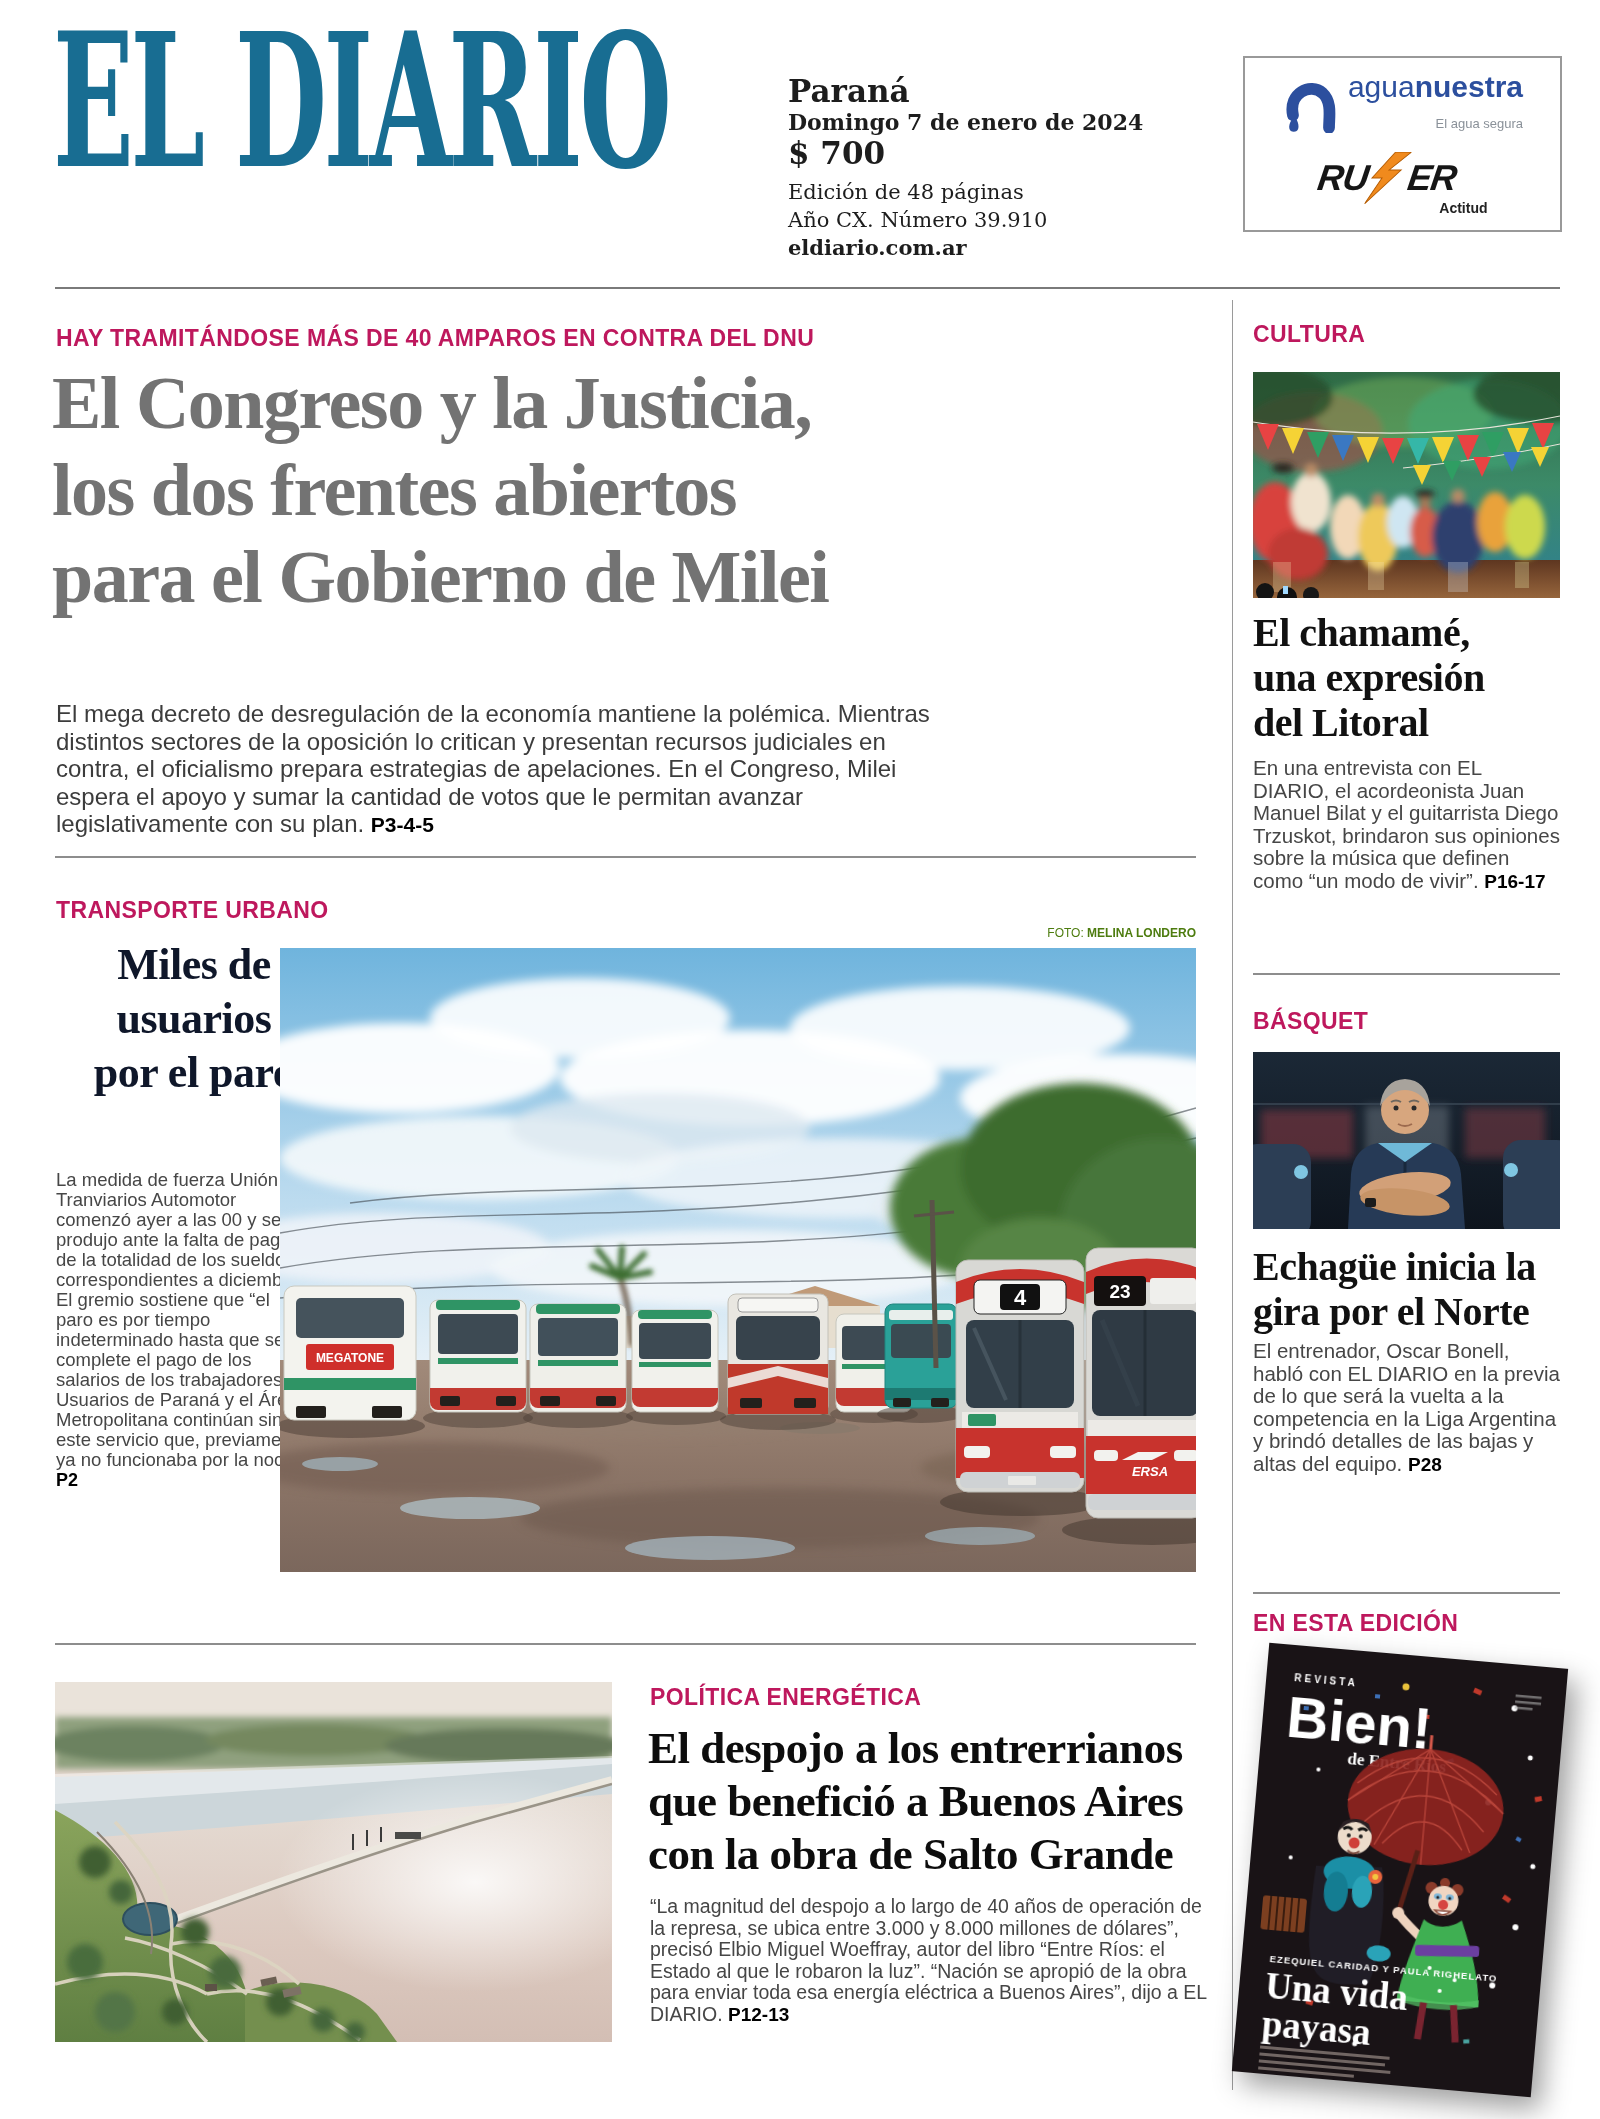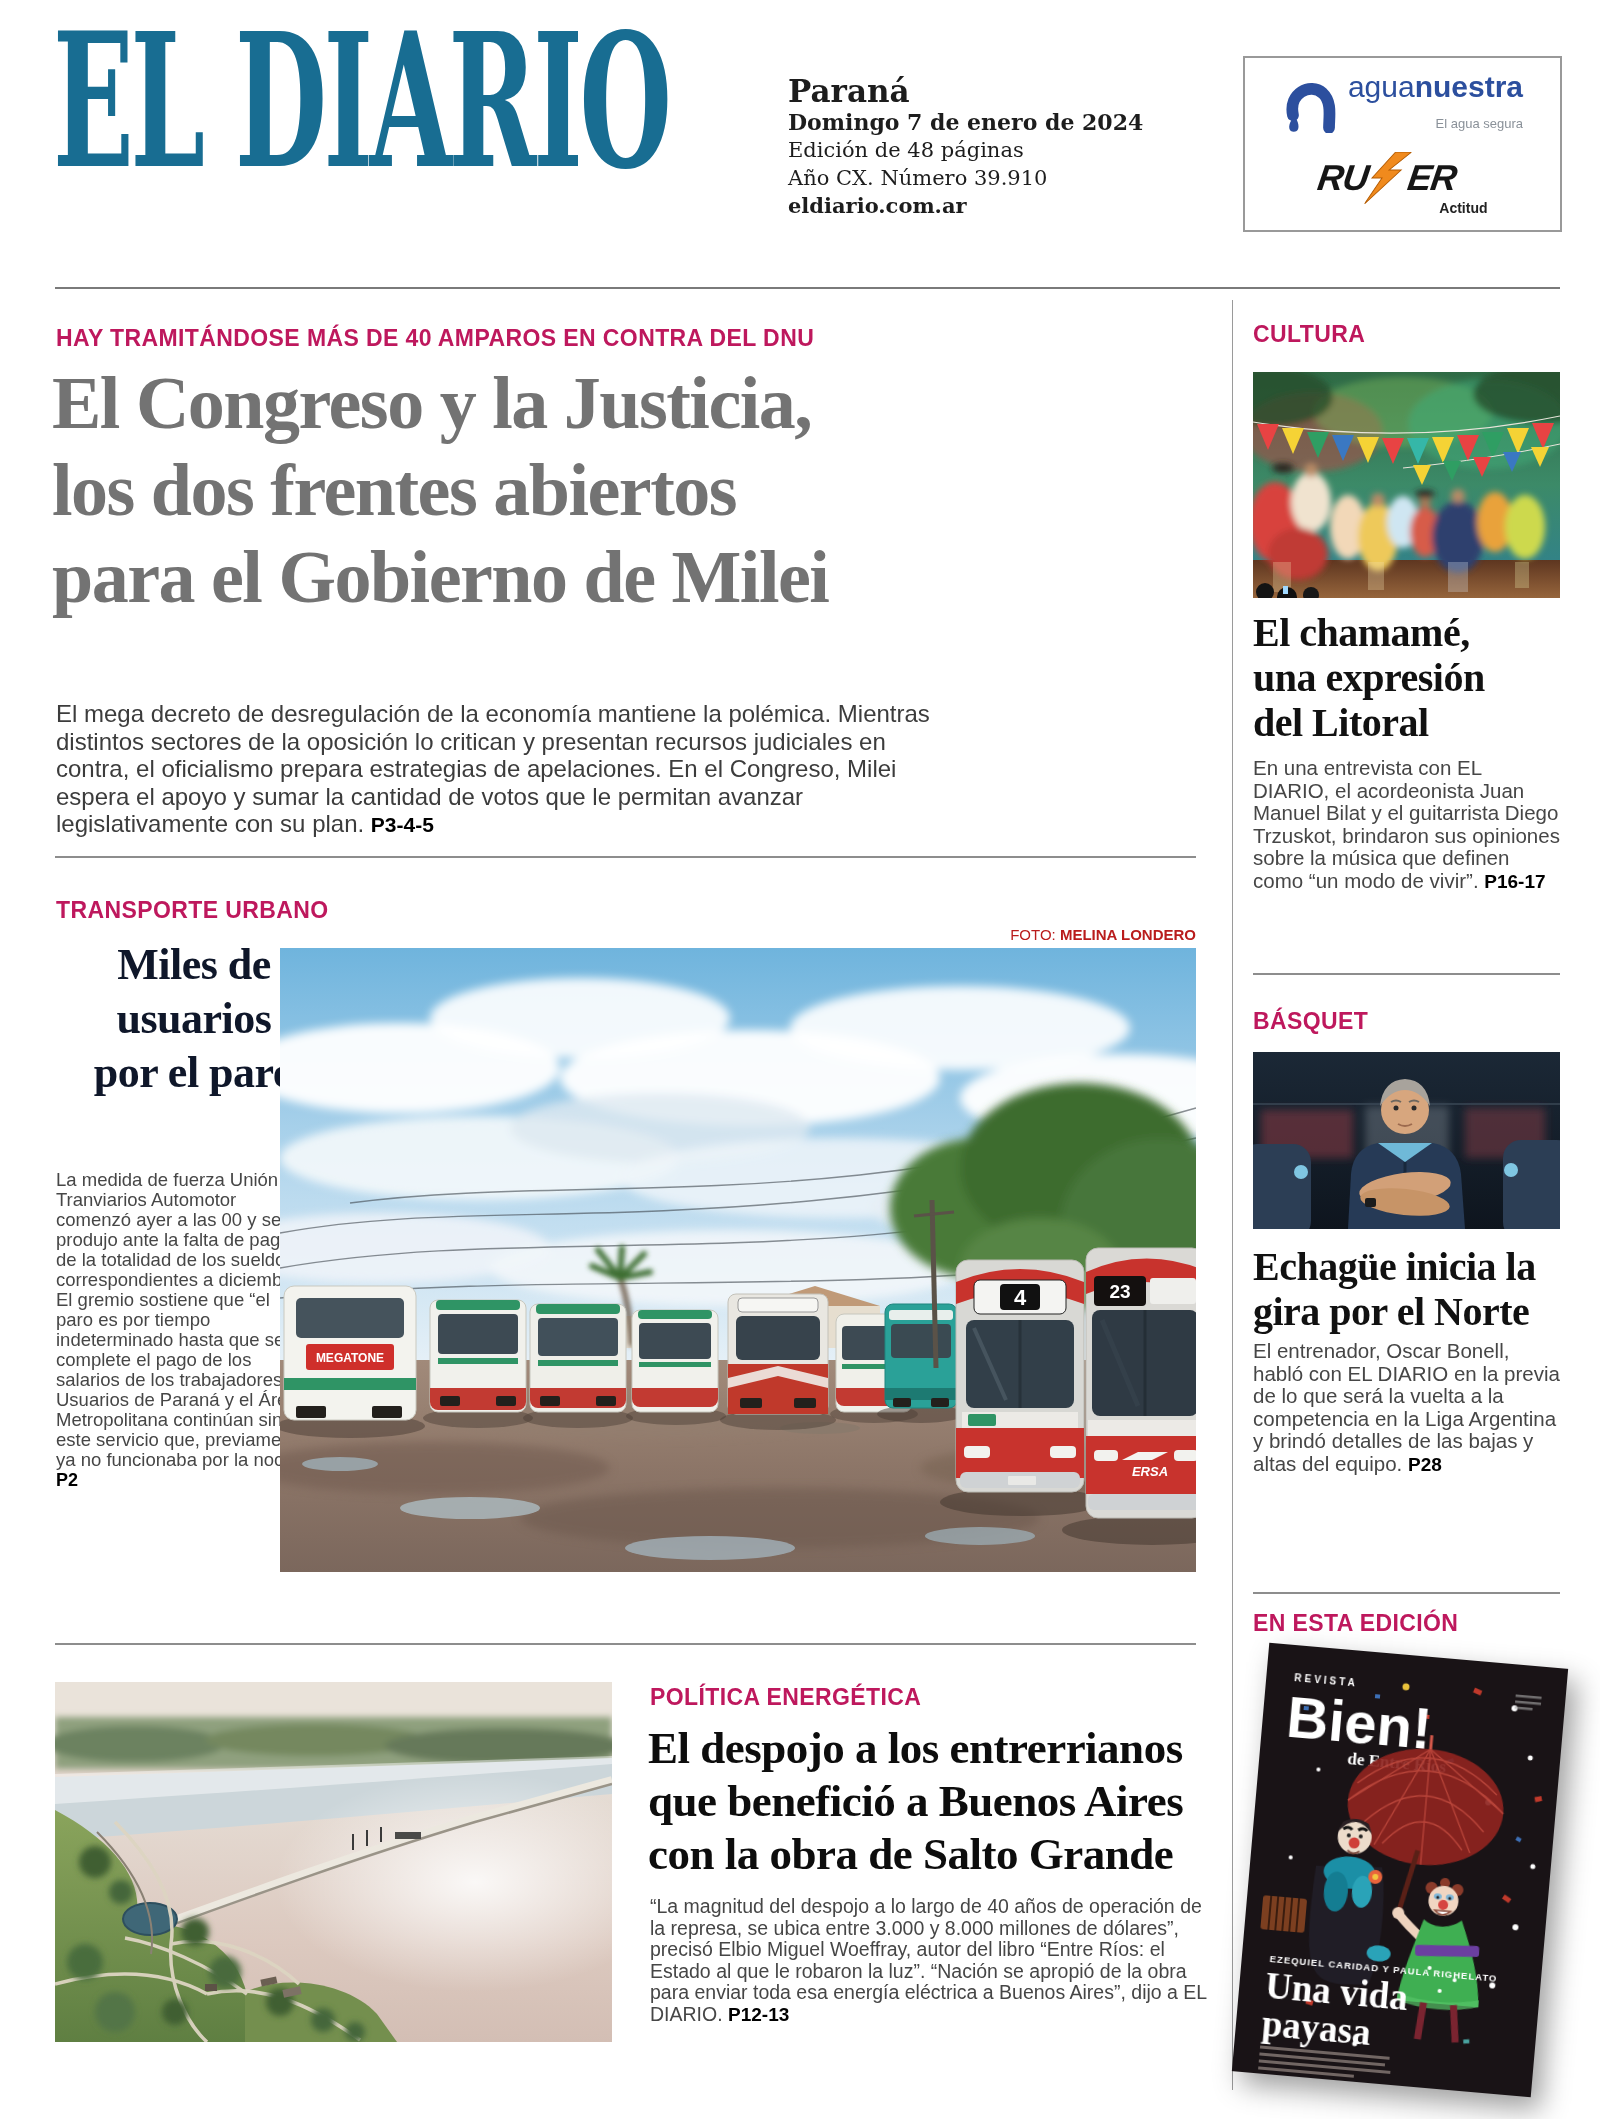--- a/index.html
+++ b/index.html
@@ -45,21 +45,21 @@
   .div-main-1{left:55px;top:856px;width:1141px;}
   .div-main-2{left:55px;top:1643px;width:1141px;}
 
   
   .t-label{left:56px;top:897px;}
   .t-headline{left:54px;top:938px;width:280px;font-family:"Liberation Serif",serif;
         font-weight:bold;font-size:44px;line-height:54px;letter-spacing:-.5px;color:#0f172a;text-align:center;}
   .t-headline span{display:block;}
   .body-col{font-size:18.5px;line-height:20px;color:#464646;}
   .t-body{left:56px;top:1170px;width:256px;}
-  .photo-credit{left:896px;top:926px;width:300px;text-align:right;font-size:15px;color:#b91c1c;}
+  .photo-credit{left:896px;top:926px;width:300px;text-align:right;font-size:12px;color:#4d7c0f;}
   .photo-credit b{font-weight:800;}
   .bus-photo{left:280px;top:948px;width:916px;height:624px;}
 
   
   .e-label{left:650px;top:1684px;}
   .e-headline{left:648px;top:1722px;width:570px;font-family:"Liberation Serif",serif;
         font-weight:bold;font-size:45px;line-height:53px;letter-spacing:-.5px;color:#0d0d0d;}
   .e-headline span{display:block;}
   .e-body{left:650px;top:1896px;width:562px;font-size:19.5px;line-height:21.5px;color:#464646;}
   .aerial-photo{left:55px;top:1682px;width:557px;height:360px;}
@@ -88,20 +88,21 @@
 </head>
 <body>
 
 <div class="page">
 
   <div class="abs logo">EL DIARIO</div>
 
   <div class="abs dateblock">
     <div class="db-loc">Paraná</div>
     <div class="db-date">Domingo 7 de enero de 2024</div>
+    <div class="db-price">$ 700</div>
     <div class="db-plain">Edición de 48 páginas</div>
     <div class="db-plain">Año CX. Número 39.910</div>
     <div class="db-site">eldiario.com.ar</div>
   </div>
 
   <div class="abs ad-box">
     <div>
       <div class="agua-row">
         <svg width="58" height="56" viewBox="0 0 74 70">
           <path d="M14,48 C8,20 36,6 52,20 C64,31 60,50 60,64" fill="none" stroke="#2c4f9e" stroke-width="15" stroke-linecap="round"></path>

